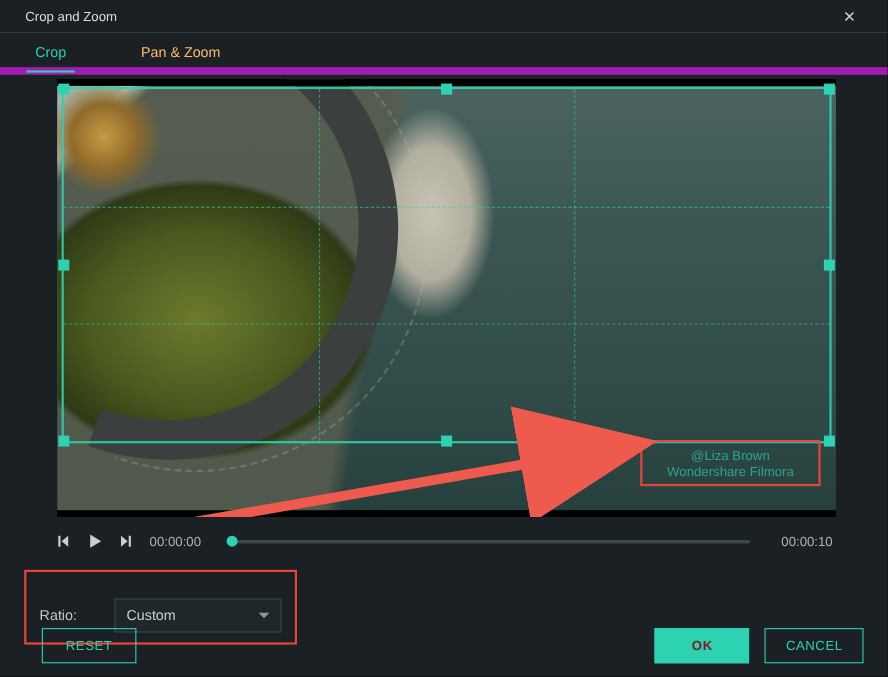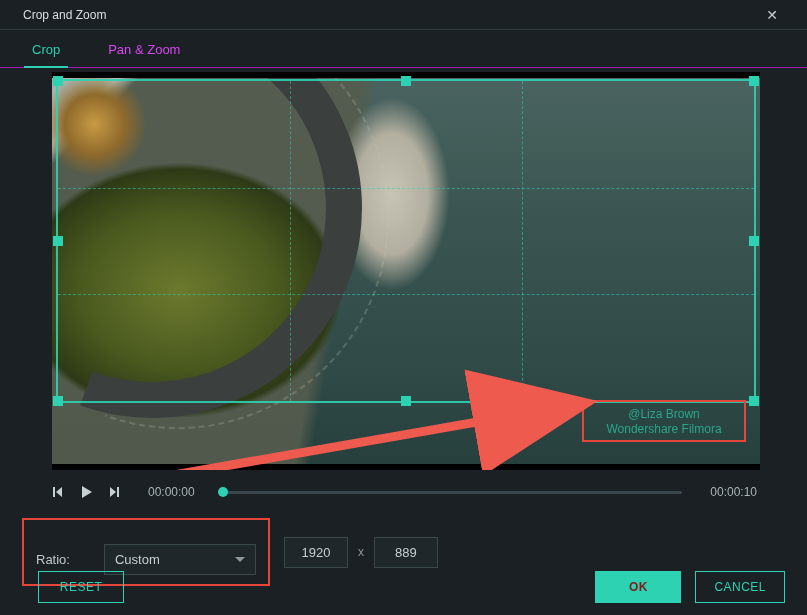--- a/index.html
+++ b/index.html
@@ -13,26 +13,26 @@
     position: relative;
   }
   .titlebar {
     height: 30px; display: flex; align-items: center;
     padding: 0 23px;
     border-bottom: 1px solid #2e3a40;
   }
   .titlebar .title { flex: 1; font-size: 12px; color: #d8dfe2; }
   .titlebar .close { font-size: 14px; color: #c6cfd2; cursor: pointer; padding: 2px 6px; }
   .tabs {
-    display: flex; gap: 40px;
+    display: flex; gap: 60px;
     padding: 0 28px;
-    border-bottom: 1px solid #a21caf;
-    height: 38px; align-items: flex-end;
-  }
-  .tab { font-size: 13px; color: #d946ef; cursor: pointer; padding: 10px 4px; position: relative; }
+    border-bottom: 7px solid #a21caf;
+    height: 38px; align-items: flex-start;
+  }
+  .tab { font-size: 13px; color: #fdba74; cursor: pointer; padding: 10px 4px; position: relative; }
   .tab.active { color: #29d1b1; }
   .tab.active::after {
     content: ""; position: absolute; left: -4px; right: -4px; bottom: -1px;
     height: 2px; background: #29d1b1;
   }
   .preview-wrap { padding: 4px 50px 0 52px; }
   .preview {
     position: relative; width: 708px; height: 398px;
     background: #000;
     overflow: hidden;
@@ -99,21 +99,21 @@
   .watermark-box span { color:#2aa68b; font-size:12px; text-align:center; }
   
   .arrow-svg { position:absolute; top:0; left:0; width:100%; height:100%; pointer-events:none; }
   
   .player {
     display:flex; align-items:center; gap:14px;
     padding: 14px 50px 8px 50px;
   }
   .pbtn { color:#c6cfd2; cursor:pointer; display:flex; align-items:center; }
   .pbtn svg { fill:#c6cfd2; }
-  .time { font-size:12px; color:#aab3b6; margin-left:12px; }
+  .time { font-size:12px; color:#aab3b6; margin-left:0; }
   .time.end { margin-left:0; margin-right:0;text-align:right; }
   .track {
     flex:1; height:3px; background:#3a474c; margin:0 14px; position:relative; border-radius:2px;
   }
   .track .dot {
     position:absolute; left:0%; top:50%; width:10px; height:10px;
     background:#2dd2b2; border-radius:50%;
     transform:translate(-50%,-50%);
   }
   
@@ -228,25 +228,20 @@
 </div>
 
 <div class="ratio-row">
   <div class="ratio-group">
     <div class="ratio-label">Ratio:</div>
     <div class="select">
       <span>Custom</span>
       <span class="chev"></span>
     </div>
   </div>
-  <div class="dims">
-    <div class="numbox">1920</div>
-    <div class="x">x</div>
-    <div class="numbox">889</div>
-  </div>
 </div>
 
 <div class="footer">
   <div class="btn">RESET</div>
   <div class="spacer"></div>
   <div class="btn primary">OK</div>
   <div class="btn">CANCEL</div>
 </div>
 
 </body></html>

